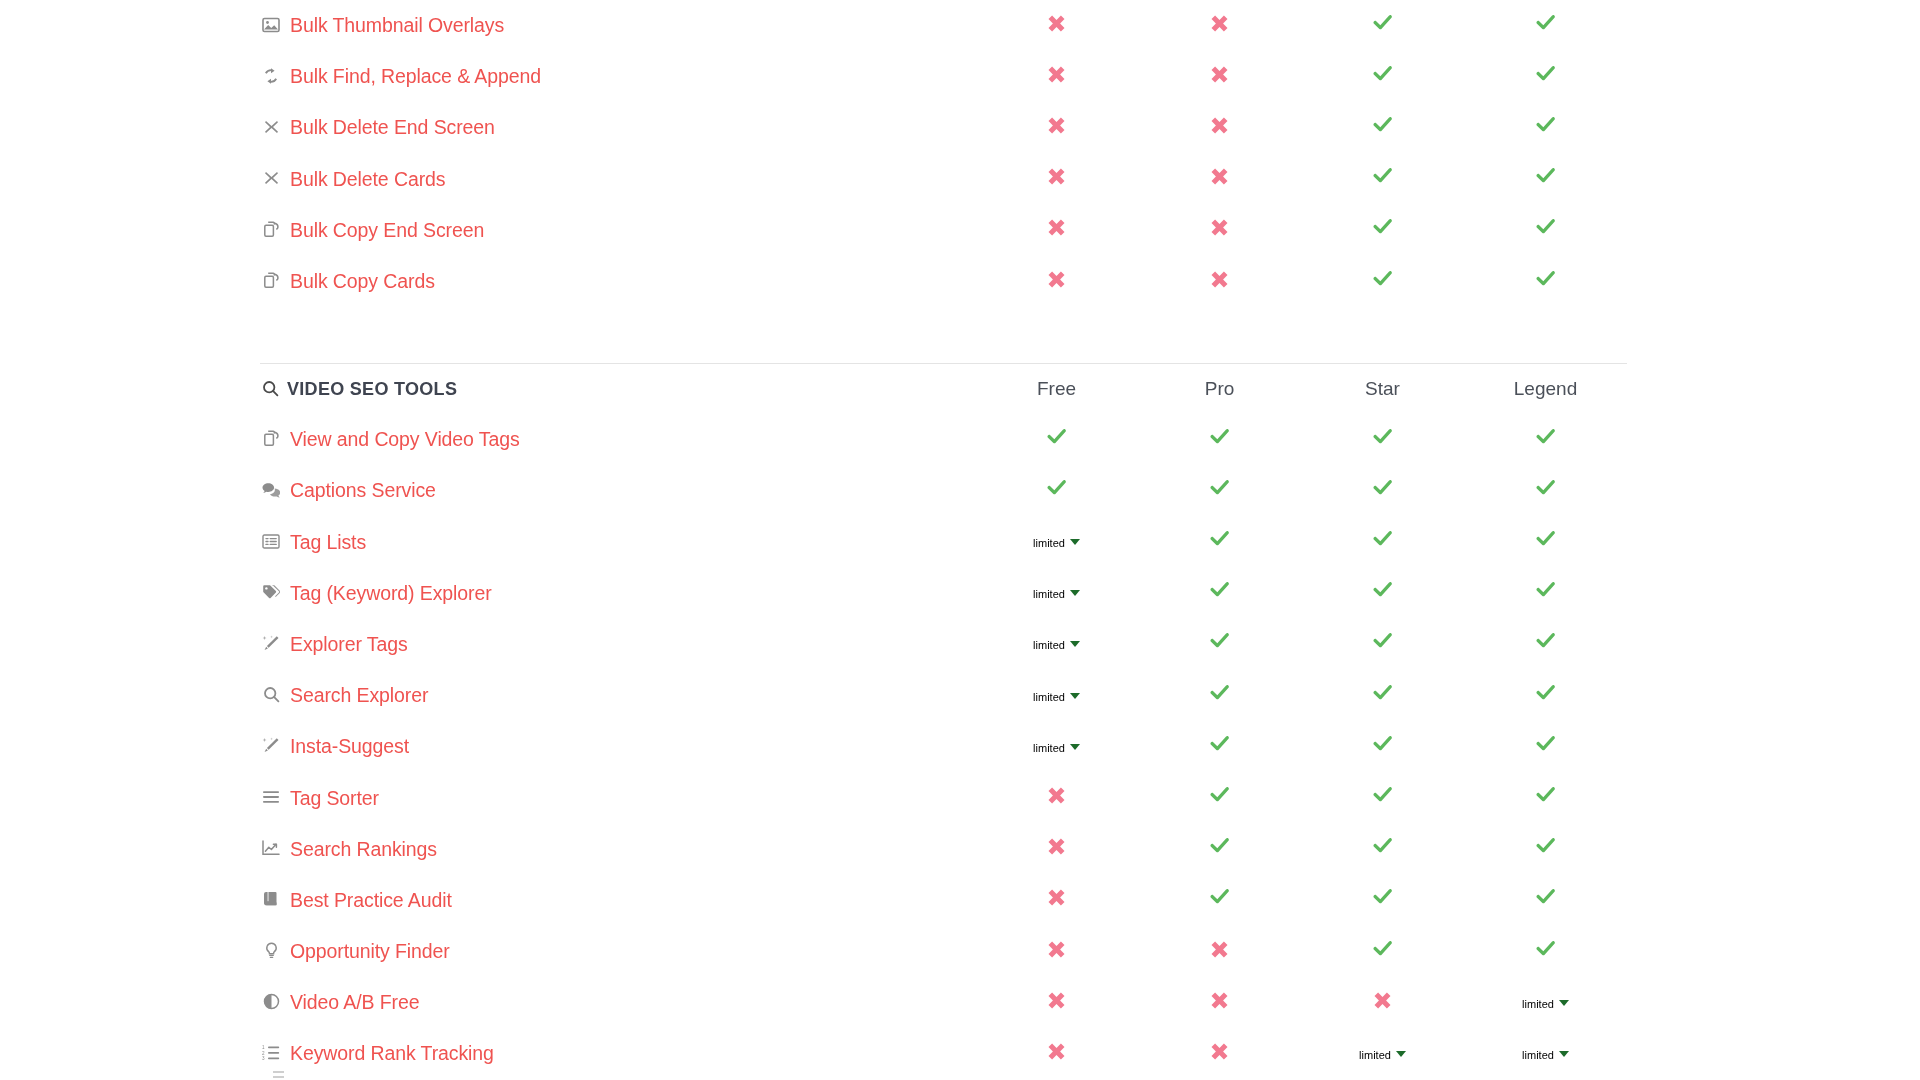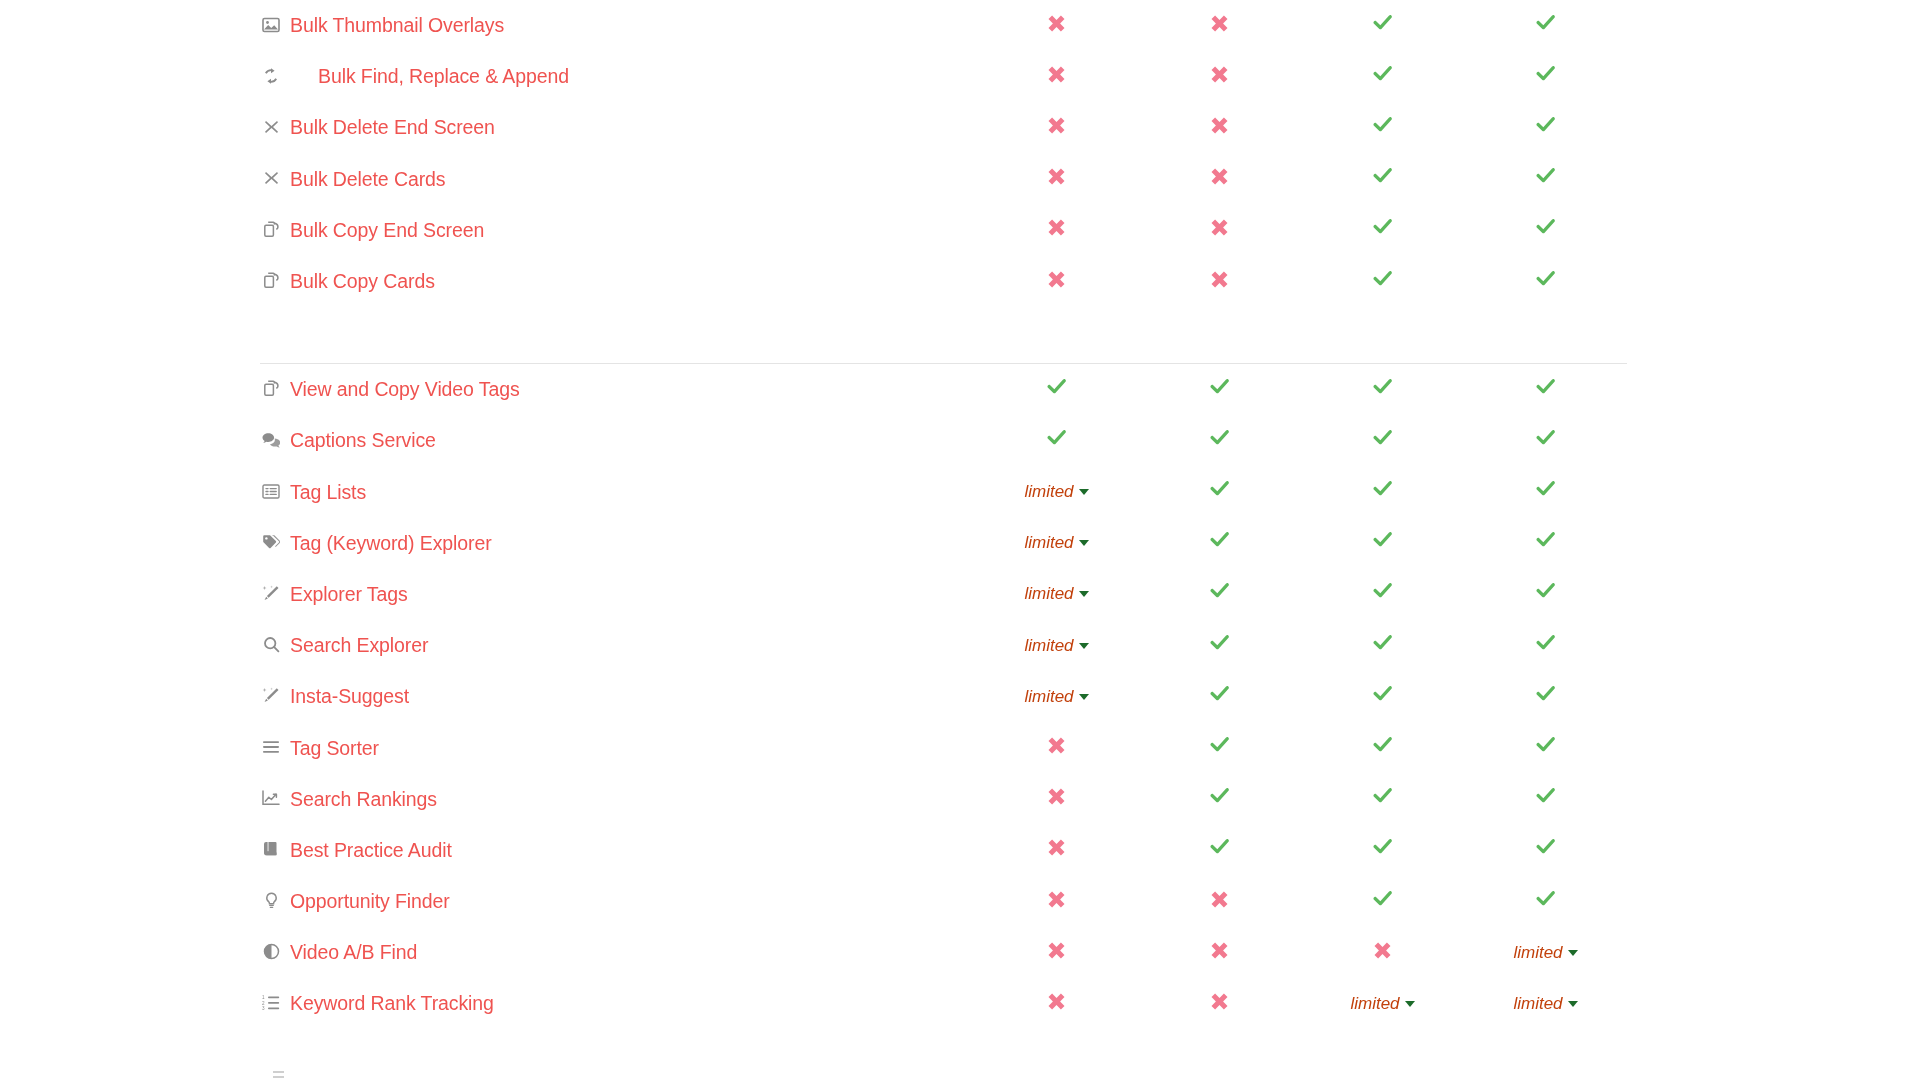--- a/index.html
+++ b/index.html
@@ -74,26 +74,25 @@
     line-height: 1;
   }
   .mark-no {
     display: inline-block;
     color: #f2798f;
     line-height: 1;
   }
   .mark-yes svg, .mark-no svg { display: block; }
   .limited {
     display: inline-block;
-    color: #c2410c;
-    font-size: 17px;
+    color: #000000;
+    font-size: 11px;
     font-family: "Liberation Sans", sans-serif;
     white-space: nowrap;
     cursor: pointer;
-    font-style: italic;
   }
   .limited .caret {
     display: inline-block;
     margin-left: 5px;
     border-left: 5px solid transparent;
     border-right: 5px solid transparent;
     border-top: 6px solid #1c6b2a;
     vertical-align: 2px;
   }
 
@@ -175,21 +174,21 @@
                   <path d="M19.3 1.4c-.6-.5-1.6-.5-2.2.2L8.3 11.2 4.2 7.3c-.7-.6-1.7-.6-2.3.1s-.6 1.8.1 2.4l5.4 5.1c.6.6 1.6.6 2.2-.1l9.9-11c.6-.7.5-1.7-.2-2.4z"></path>
                 </svg></span></td>
             <td class="plan-cell"><span class="mark-yes"><svg width="21" height="19" viewBox="0 0 21 19" fill="currentColor">
                   <path d="M19.3 1.4c-.6-.5-1.6-.5-2.2.2L8.3 11.2 4.2 7.3c-.7-.6-1.7-.6-2.3.1s-.6 1.8.1 2.4l5.4 5.1c.6.6 1.6.6 2.2-.1l9.9-11c.6-.7.5-1.7-.2-2.4z"></path>
                 </svg></span></td>
           </tr>
           <tr class="feature-row">
             <td class="name-cell"><span class="row-icon"><svg width="18" height="16" viewBox="0 0 18 16" fill="currentColor">
                   <path d="M9 1.2a6.8 6.8 0 0 0-6 3.6l1.6.9A5 5 0 0 1 9 3V5.3L12.6 2.8 9 .3z"></path>
                   <path d="M9 14.8a6.8 6.8 0 0 0 6-3.6l-1.6-.9A5 5 0 0 1 9 13v-2.3L5.4 13.2 9 15.7z"></path>
-                </svg></span><a class="row-label" style="text-decoration: none; margin-left: 28px;">Bulk Find, Replace &amp; Append</a></td>
+                </svg></span><a class="row-label" style="text-decoration: none;">Bulk Find, Replace &amp; Append</a></td>
             <td class="plan-cell"><span class="mark-no"><svg width="19" height="19" viewBox="0 0 19 19" fill="currentColor">
                   <path d="M5.1 1.5L1.5 5.1l4.4 4.4-4.4 4.4 3.6 3.6 4.4-4.4 4.4 4.4 3.6-3.6-4.4-4.4 4.4-4.4-3.6-3.6L9.5 5.9z"></path>
                 </svg></span></td>
             <td class="plan-cell"><span class="mark-no"><svg width="19" height="19" viewBox="0 0 19 19" fill="currentColor">
                   <path d="M5.1 1.5L1.5 5.1l4.4 4.4-4.4 4.4 3.6 3.6 4.4-4.4 4.4 4.4 3.6-3.6-4.4-4.4 4.4-4.4-3.6-3.6L9.5 5.9z"></path>
                 </svg></span></td>
             <td class="plan-cell"><span class="mark-yes"><svg width="21" height="19" viewBox="0 0 21 19" fill="currentColor">
                   <path d="M19.3 1.4c-.6-.5-1.6-.5-2.2.2L8.3 11.2 4.2 7.3c-.7-.6-1.7-.6-2.3.1s-.6 1.8.1 2.4l5.4 5.1c.6.6 1.6.6 2.2-.1l9.9-11c.6-.7.5-1.7-.2-2.4z"></path>
                 </svg></span></td>
             <td class="plan-cell"><span class="mark-yes"><svg width="21" height="19" viewBox="0 0 21 19" fill="currentColor">
@@ -266,20 +265,30 @@
                 </svg></span></td>
             <td class="plan-cell"><span class="mark-yes"><svg width="21" height="19" viewBox="0 0 21 19" fill="currentColor">
                   <path d="M19.3 1.4c-.6-.5-1.6-.5-2.2.2L8.3 11.2 4.2 7.3c-.7-.6-1.7-.6-2.3.1s-.6 1.8.1 2.4l5.4 5.1c.6.6 1.6.6 2.2-.1l9.9-11c.6-.7.5-1.7-.2-2.4z"></path>
                 </svg></span></td>
           </tr>
           <tr class="gap-row">
             <td colspan="5"></td>
           </tr>
           <tr class="divider-row">
             <td colspan="5"></td>
+          </tr>
+          <tr class="header-row">
+            <td class="section-title"><span class="section-icon"><svg width="17" height="17" viewBox="0 0 17 17" fill="none" stroke="currentColor" stroke-width="1.8">
+                  <circle cx="7.2" cy="7.2" r="5.2"></circle>
+                  <path d="M11.2 11.2l4.2 4.2" stroke-linecap="round"></path>
+                </svg></span><span class="section-label">VIDEO SEO TOOLS</span></td>
+            <td class="col-head">Free</td>
+            <td class="col-head">Pro</td>
+            <td class="col-head">Star</td>
+            <td class="col-head">Legend</td>
           </tr>
           <tr class="feature-row">
             <td class="name-cell"><span class="row-icon"><svg width="17" height="17" viewBox="0 0 17 17" fill="none" stroke="currentColor" stroke-width="1.5">
                   <path d="M5.2 1.3h5.1a1 1 0 0 1 1 1v1.2"></path>
                   <rect x="1.8" y="4.3" width="8.6" height="11" rx="1.2"></rect>
                   <path d="M11.2 2.2c1.8.2 3.2 1.1 3.6 2.5.4 1.6-.3 3-1.5 3.6"></path>
                 </svg></span><a class="row-label" style="text-decoration: none;">View and Copy Video Tags</a></td>
             <td class="plan-cell"><span class="mark-yes"><svg width="21" height="19" viewBox="0 0 21 19" fill="currentColor">
                   <path d="M19.3 1.4c-.6-.5-1.6-.5-2.2.2L8.3 11.2 4.2 7.3c-.7-.6-1.7-.6-2.3.1s-.6 1.8.1 2.4l5.4 5.1c.6.6 1.6.6 2.2-.1l9.9-11c.6-.7.5-1.7-.2-2.4z"></path>
                 </svg></span></td>
@@ -469,21 +478,21 @@
                   <path d="M19.3 1.4c-.6-.5-1.6-.5-2.2.2L8.3 11.2 4.2 7.3c-.7-.6-1.7-.6-2.3.1s-.6 1.8.1 2.4l5.4 5.1c.6.6 1.6.6 2.2-.1l9.9-11c.6-.7.5-1.7-.2-2.4z"></path>
                 </svg></span></td>
             <td class="plan-cell"><span class="mark-yes"><svg width="21" height="19" viewBox="0 0 21 19" fill="currentColor">
                   <path d="M19.3 1.4c-.6-.5-1.6-.5-2.2.2L8.3 11.2 4.2 7.3c-.7-.6-1.7-.6-2.3.1s-.6 1.8.1 2.4l5.4 5.1c.6.6 1.6.6 2.2-.1l9.9-11c.6-.7.5-1.7-.2-2.4z"></path>
                 </svg></span></td>
           </tr>
           <tr class="feature-row">
             <td class="name-cell"><span class="row-icon"><svg width="17" height="17" viewBox="0 0 17 17" fill="none" stroke="currentColor" stroke-width="1.5">
                   <circle cx="8.5" cy="8.5" r="7"></circle>
                   <path d="M8.5 1.5a7 7 0 0 0 0 14z" fill="currentColor" stroke="none"></path>
-                </svg></span><a class="row-label" style="text-decoration: none;">Video A/B Find</a></td>
+                </svg></span><a class="row-label" style="text-decoration: none;">Video A/B Free</a></td>
             <td class="plan-cell"><span class="mark-no"><svg width="19" height="19" viewBox="0 0 19 19" fill="currentColor">
                   <path d="M5.1 1.5L1.5 5.1l4.4 4.4-4.4 4.4 3.6 3.6 4.4-4.4 4.4 4.4 3.6-3.6-4.4-4.4 4.4-4.4-3.6-3.6L9.5 5.9z"></path>
                 </svg></span></td>
             <td class="plan-cell"><span class="mark-no"><svg width="19" height="19" viewBox="0 0 19 19" fill="currentColor">
                   <path d="M5.1 1.5L1.5 5.1l4.4 4.4-4.4 4.4 3.6 3.6 4.4-4.4 4.4 4.4 3.6-3.6-4.4-4.4 4.4-4.4-3.6-3.6L9.5 5.9z"></path>
                 </svg></span></td>
             <td class="plan-cell"><span class="mark-no"><svg width="19" height="19" viewBox="0 0 19 19" fill="currentColor">
                   <path d="M5.1 1.5L1.5 5.1l4.4 4.4-4.4 4.4 3.6 3.6 4.4-4.4 4.4 4.4 3.6-3.6-4.4-4.4 4.4-4.4-3.6-3.6L9.5 5.9z"></path>
                 </svg></span></td>
             <td class="plan-cell"><span class="limited">limited<span class="caret"></span></span></td>

